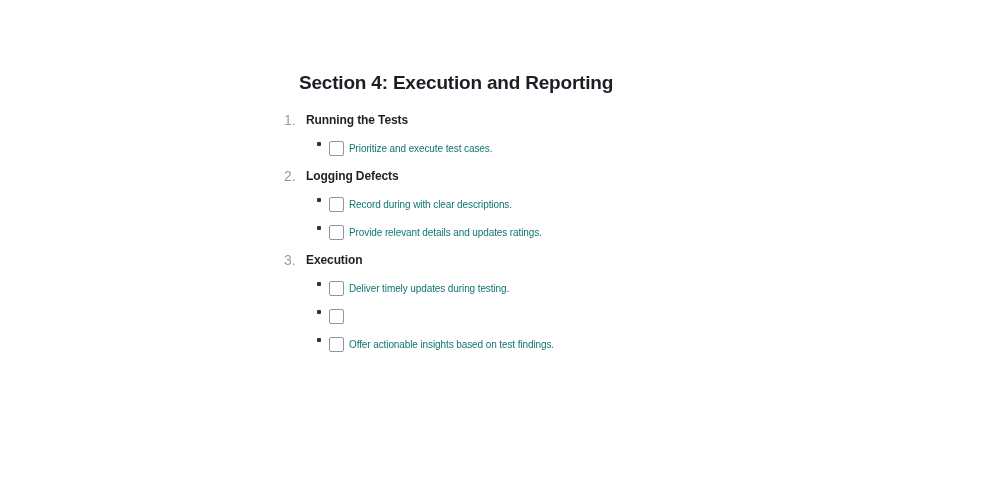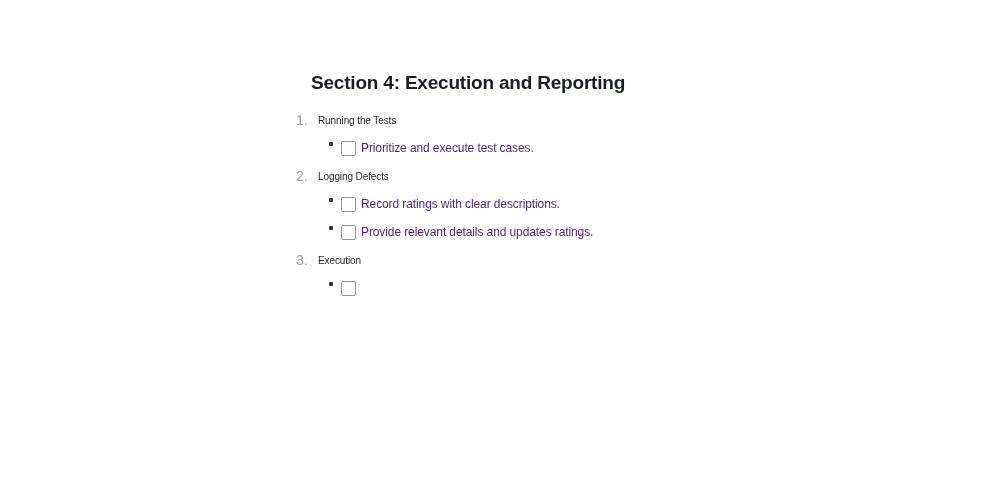--- a/index.html
+++ b/index.html
@@ -2,41 +2,41 @@
 <html><head>
 <meta charset="utf-8">
 <style>
   html,body{margin:0;padding:0;}
   body{
     width:1000px;height:488px;background:#ffffff;overflow:hidden;
     font-family:"Liberation Sans","DejaVu Sans",sans-serif;
     -webkit-font-smoothing:antialiased;
   }
   .page{position:relative;width:1000px;height:488px;background:#ffffff;}
-  .content{position:absolute;left:296px;top:71px;width:560px;}
+  .content{position:absolute;left:284px;top:71px;width:560px;}
   .heading{
     margin:0 0 12px 15px;
     font-size:19px;font-weight:bold;line-height:23px;
     color:#1b1e24;letter-spacing:-0.2px;
   }
   .sections{list-style:none;margin:0;padding:0;}
   .section-row{display:flex;align-items:center;height:28px;}
   .num{width:22px;flex:0 0 22px;font-size:14px;color:#9b9ba0;}
-  .title{font-size:10px;font-weight:normal;color:#1f2126;letter-spacing:-0.1px;}
+  .title{font-size:12px;font-weight:bold;color:#1f2126;letter-spacing:-0.1px;}
   .item-row{display:flex;align-items:center;height:28px;padding-left:33px;}
   .bullet{
     width:4px;height:4px;flex:0 0 4px;border-radius:1px;background:#2f3237;
     margin-right:8px;transform:translateY(-4px);
   }
   .checkbox{
     width:15px;height:15px;flex:0 0 15px;box-sizing:border-box;
     border:1.5px solid #9095a0;border-radius:2px;background:#ffffff;
     margin-right:5px;cursor:pointer;
   }
-  .label{font-size:12px;color:#4c1d95;letter-spacing:-0.1px;}
+  .label{font-size:10px;color:#0f766e;letter-spacing:-0.1px;}
 </style>
 </head>
 <body>
 
 <div class="page">
   <div class="content">
 
     <h1 class="heading">Section 4: Execution and Reporting</h1>
 
     <ol class="sections">
@@ -54,35 +54,45 @@
       </li>
 
       <li>
         <div class="section-row">
           <span class="num">2.</span>
           <span class="title">Logging Defects</span>
         </div>
         <div class="item-row">
           <span class="bullet"></span>
           <span class="checkbox"></span>
-          <span class="label">Record ratings with clear descriptions.</span>
+          <span class="label">Record during with clear descriptions.</span>
         </div>
         <div class="item-row">
           <span class="bullet"></span>
           <span class="checkbox"></span>
           <span class="label">Provide relevant details and updates ratings.</span>
         </div>
       </li>
 
       <li>
         <div class="section-row">
           <span class="num">3.</span>
           <span class="title">Execution</span>
         </div>
         <div class="item-row">
           <span class="bullet"></span>
           <span class="checkbox"></span>
+          <span class="label">Deliver timely updates during testing.</span>
+        </div>
+        <div class="item-row">
+          <span class="bullet"></span>
+          <span class="checkbox"></span>
+        </div>
+        <div class="item-row">
+          <span class="bullet"></span>
+          <span class="checkbox"></span>
+          <span class="label">Offer actionable insights based on test findings.</span>
         </div>
       </li>
 
     </ol>
   </div>
 </div>
 
 </body></html>

